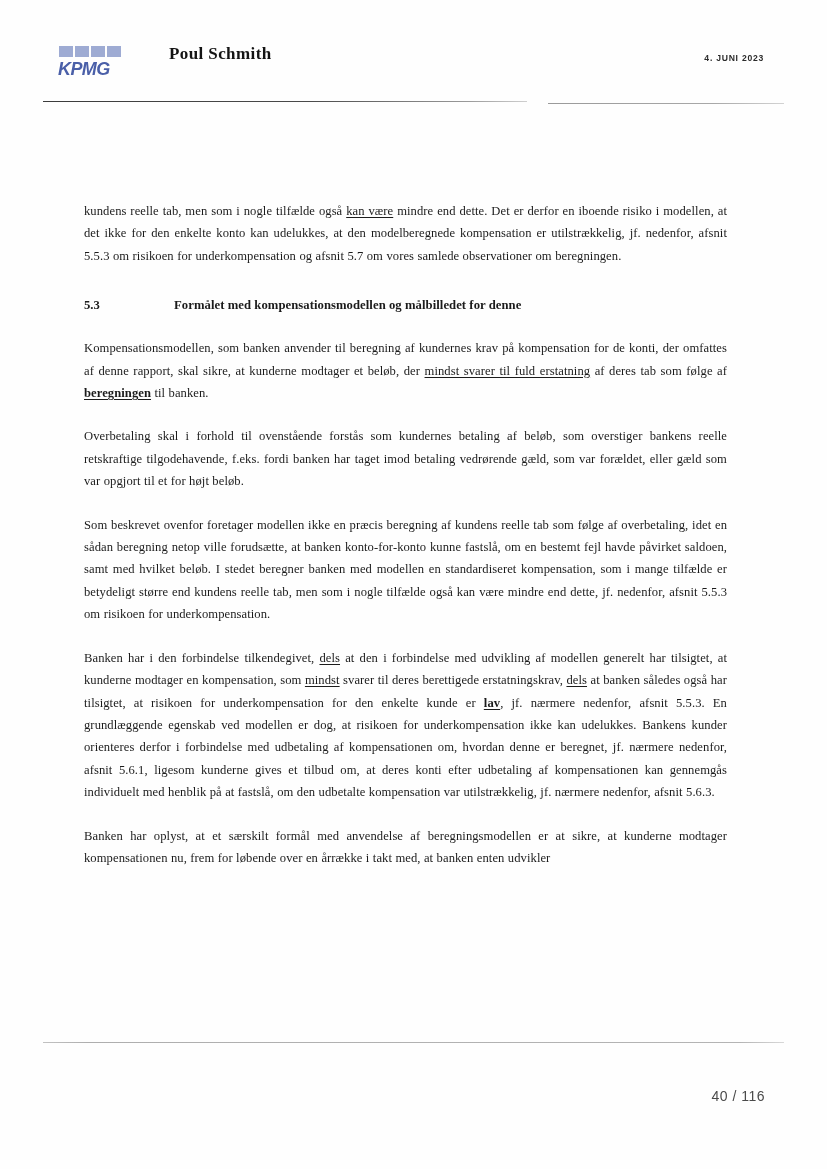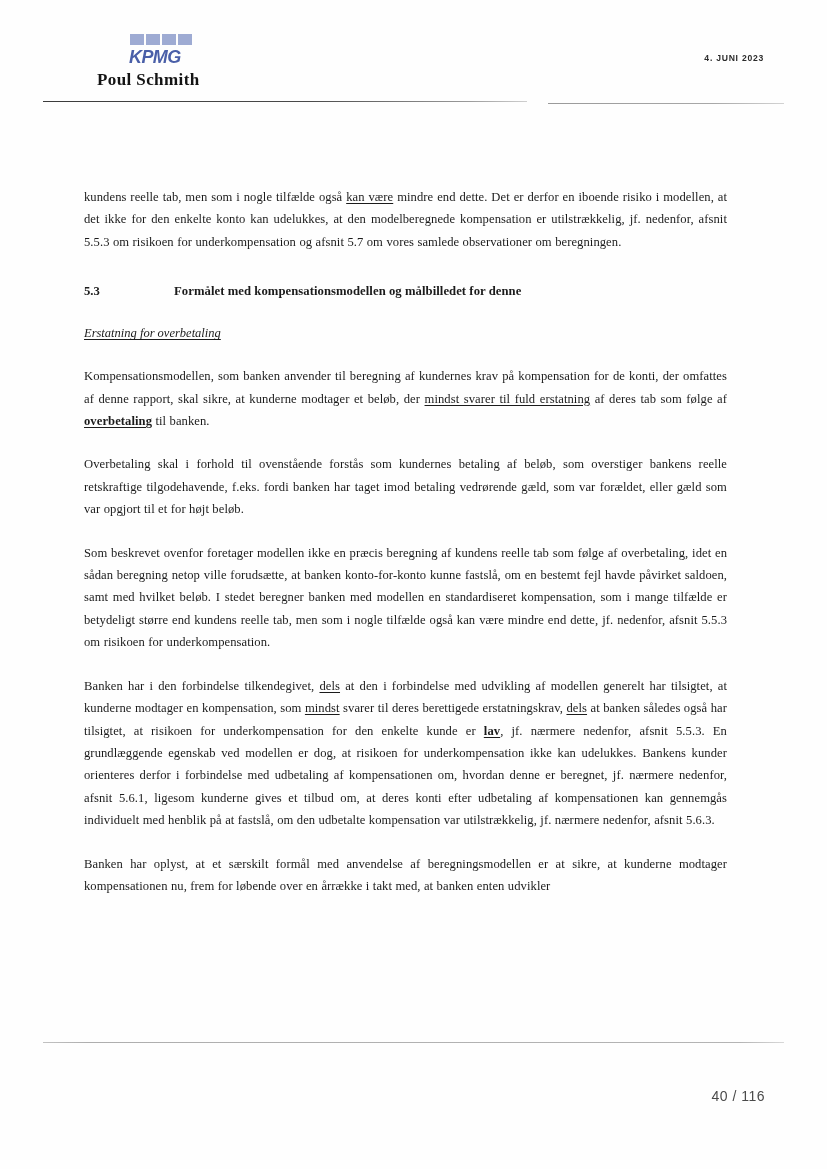--- a/index.html
+++ b/index.html
@@ -27,24 +27,23 @@
     position: absolute;
     left: 0;
     right: 0;
     top: 0;
     height: 105px;
   }
 
   .brand-row {
     position: absolute;
     left: 57px;
-    top: 32px;
+    top: 44px;
     display: flex;
-    align-items: flex-end;
-    flex-direction: column;
+    align-items: flex-start;
   }
 
   .kpmg-logo {
     width: 72px;
     height: 38px;
     position: relative;
     display: block;
   }
 
   .logo-title {
@@ -84,21 +83,21 @@
     top: 103px;
     width: 236px;
     height: 1px;
     background: linear-gradient(to right, #9a9a9a 0%, #a8a8a8 70%, #d3d3d3 100%);
   }
 
   
   .content {
     position: absolute;
     left: 84px;
-    top: 186px;
+    top: 200px;
     width: 643px;
   }
 
   p.para {
     margin: 0 0 21px 0;
     font-size: 12.6px;
     line-height: 22.4px;
     text-align: justify;
     text-justify: inter-word;
     letter-spacing: 0.07px;
@@ -186,23 +185,22 @@
   <div class="content">
 
     <p class="para"><span>kundens reelle tab, men som i nogle tilfælde også </span><u class="u">kan være</u><span> mindre end dette. Det er derfor en iboende risiko i modellen, at det ikke for den enkelte konto kan udelukkes, at den modelberegnede kompensation er utilstrækkelig, jf. nedenfor, afsnit 5.5.3 om risikoen for underkompensation og afsnit 5.7 om vores samlede observationer om beregningen.</span></p>
 
 
     <div class="section-heading">
       <span class="num">5.3</span>
       <span class="text">Formålet med kompensationsmodellen og målbilledet for denne</span>
     </div>
 
-    <p class="sub-heading">Erstatning for overbetaling</p>
-
-    <p class="para"><span>Kompensationsmodellen, som banken anvender til beregning af kundernes krav på kompensation for de konti, der omfattes af denne rapport, skal sikre, at kunderne modtager et beløb, der </span><u class="u">mindst svarer til fuld erstatning</u><span> af deres tab som følge af </span><b class="bu">overbetaling</b><span> til banken.</span></p>
+
+    <p class="para"><span>Kompensationsmodellen, som banken anvender til beregning af kundernes krav på kompensation for de konti, der omfattes af denne rapport, skal sikre, at kunderne modtager et beløb, der </span><u class="u">mindst svarer til fuld erstatning</u><span> af deres tab som følge af </span><b class="bu">beregningen</b><span> til banken.</span></p>
 
     <p class="para">Overbetaling skal i forhold til ovenstående forstås som kundernes betaling af beløb, som overstiger bankens reelle retskraftige tilgodehavende, f.eks. fordi banken har taget imod betaling vedrørende gæld, som var forældet, eller gæld som var opgjort til et for højt beløb.</p>
 
     <p class="para">Som beskrevet ovenfor foretager modellen ikke en præcis beregning af kundens reelle tab som følge af overbetaling, idet en sådan beregning netop ville forudsætte, at banken konto-for-konto kunne fastslå, om en bestemt fejl havde påvirket saldoen, samt med hvilket beløb. I stedet beregner banken med modellen en standardiseret kompensation, som i mange tilfælde er betydeligt større end kundens reelle tab, men som i nogle tilfælde også kan være mindre end dette, jf. nedenfor, afsnit 5.5.3 om risikoen for underkompensation.</p>
 
     <p class="para"><span>Banken har i den forbindelse tilkendegivet, </span><u class="u">dels</u><span> at den i forbindelse med udvikling af modellen generelt har tilsigtet, at kunderne modtager en kompensation, som </span><u class="u">mindst</u><span> svarer til deres berettigede erstatningskrav, </span><u class="u">dels</u><span> at banken således også har tilsigtet, at risikoen for underkompensation for den enkelte kunde er </span><b class="bu">lav</b><span>, jf. nærmere nedenfor, afsnit 5.5.3. En grundlæggende egenskab ved modellen er dog, at risikoen for underkompensation ikke kan udelukkes. Bankens kunder orienteres derfor i forbindelse med udbetaling af kompensationen om, hvordan denne er beregnet, jf. nærmere nedenfor, afsnit 5.6.1, ligesom kunderne gives et tilbud om, at deres konti efter udbetaling af kompensationen kan gennemgås individuelt med henblik på at fastslå, om den udbetalte kompensation var utilstrækkelig, jf. nærmere nedenfor, afsnit 5.6.3.</span></p>
 
     <p class="para">Banken har oplyst, at et særskilt formål med anvendelse af beregningsmodellen er at sikre, at kunderne modtager kompensationen nu, frem for løbende over en årrække i takt med, at banken enten udvikler</p>
 
   </div>

